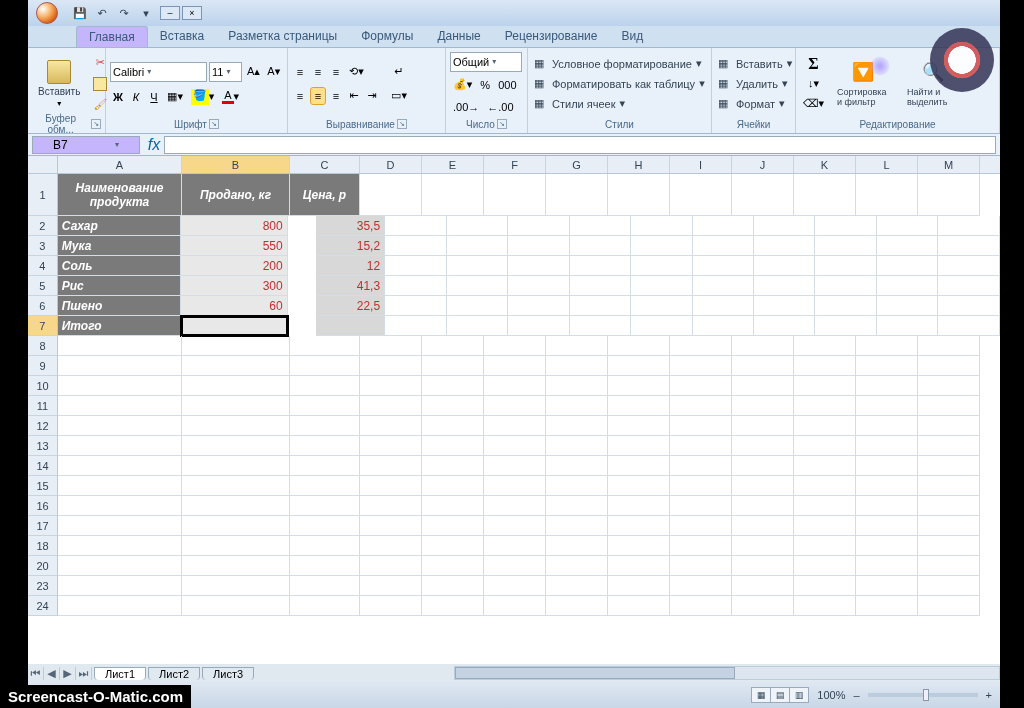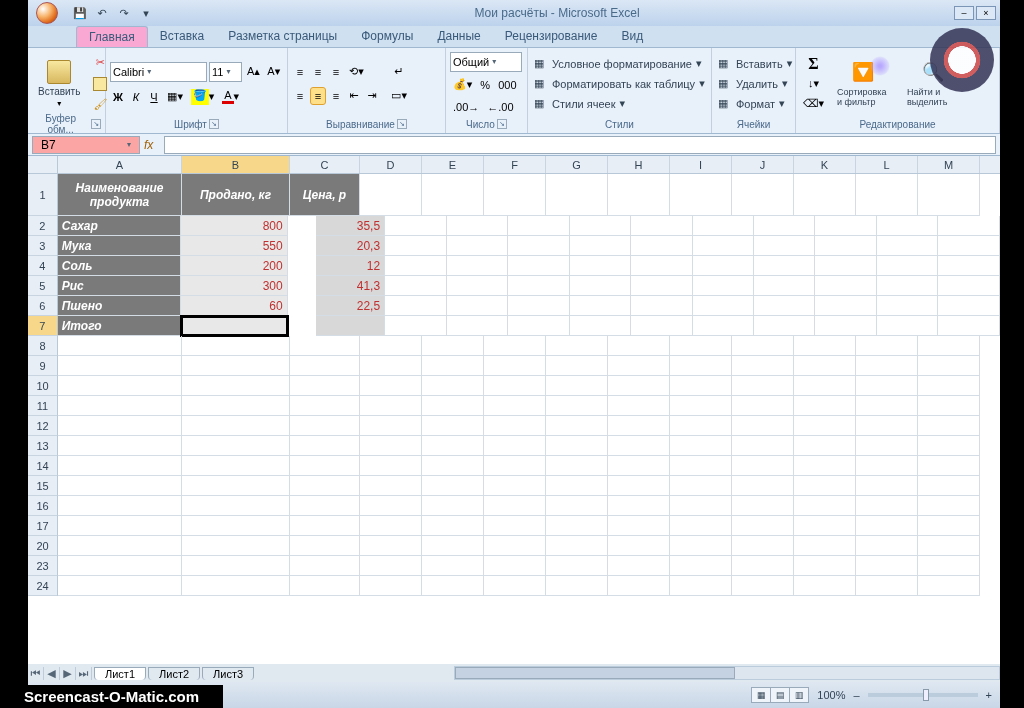--- a/index.html
+++ b/index.html
@@ -12,21 +12,21 @@
 .office-orb { width: 22px; height: 22px; border-radius: 50%; background: radial-gradient(circle at 30% 30%, #fff, #f7b36a 40%, #e06a1a 70%, #8a3c0a); border:1px solid #a55; }
 .qat { display:flex; align-items:center; gap:6px; padding:0 6px; }
 .qat-btn { width:16px; height:16px; display:flex; align-items:center; justify-content:center; font-size:11px; color:#345; }
 .title { flex:1; text-align:center; font-size:12px; color:#4a6a8a; }
 .winbtns { display:flex; gap:2px; padding-right:4px; }
 .winbtn { width:20px; height:14px; border:1px solid #7a95b5; background:#dce8f5; font-size:9px; line-height:12px; text-align:center; }
 
 
 .tabbar { height:22px; background:#cfe0f0; display:flex; padding-left:48px; border-bottom:1px solid #a0b8d0; }
 .tab { padding:3px 12px; font-size:12px; color:#3a5a7a; cursor:default; }
-.tab.active { background:#f9a8d4; border:1px solid #a0b8d0; border-bottom:none; border-radius:3px 3px 0 0;text-align:right; }
+.tab.active { background:#c4b5fd; border:1px solid #a0b8d0; border-bottom:none; border-radius:3px 3px 0 0;text-align:right; }
 
 
 .ribbon { height:86px; background:#e8f0fa; display:flex; border-bottom:1px solid #a0b8d0; }
 .group { border-right:1px solid #c0d0e0; padding:2px 4px; display:flex; flex-direction:column; }
 .group-body { flex:1; display:flex; align-items:center; gap:4px; }
 .group-label { font-size:10px; color:#4a6a8a; text-align:center; height:14px; display:flex; align-items:center; justify-content:center; gap:2px; }
 .group-label .dlg { width:10px; height:10px; border:1px solid #9ab; font-size:7px; line-height:8px; }
 .bigbtn { display:flex; flex-direction:column; align-items:center; gap:2px; padding:2px 6px; }
 .bigbtn .ico { width:24px; height:24px; }
 .bigbtn .lbl { font-size:10px; color:#345; }
@@ -41,23 +41,23 @@
 
 
 .i-paste { background:linear-gradient(#f8e8a0,#d8b860); border:1px solid #aa8830; border-radius:2px; }
 .i-clip { width:14px;height:14px;background:#f8e8a0;border:1px solid #aa8830; }
 .i-scissors{color:#d44;}
 .i-brush{color:#c80;}
 .sigma { font-family:Georgia,serif; font-size:16px; font-weight:bold; }
 
 
 .fxbar { height:22px; background:#e8f0fa; display:flex; align-items:center; border-bottom:1px solid #a0b8d0; }
-.namebox { width:108px; height:18px; margin:0 4px; background:#fca5a5; border:1px solid #9ab; font-size:12px; padding:0 8px; display:flex; align-items:center; justify-content:space-between; }
+.namebox { width:108px; height:18px; margin:0 4px; background:#c4b5fd; border:1px solid #9ab; font-size:12px; padding:0 20px; display:flex; align-items:center; justify-content:space-between; }
 .namebox .arr { font-size:8px; color:#567; }
-.fxbtn { width:20px; font-style:italic; font-size:12px; color:#a16207; }
+.fxbtn { width:20px; font-style:italic; font-size:16px; text-align:center; color:#0369a1; }
 .formula { flex:1; height:18px; background:#fff; border:1px solid #9ab; margin-right:4px; }
 
 
 .gridwrap { position:relative; height:508px; background:#fff; overflow:hidden; }
 .colheads { display:flex; height:18px; background:#e8eef6; border-bottom:1px solid #b8c8d8; }
 .corner { width:30px; border-right:1px solid #b8c8d8; background:#e8eef6; }
 .ch { border-right:1px solid #c8d4e0; text-align:center; font-size:11px; color:#345; line-height:18px; }
 .ch.sel { background:#f7d88a; }
 .rows { height:490px; overflow:hidden; }
 .r { display:flex; height:20px; }
@@ -84,21 +84,21 @@
 .hscroll .thumb{ position:absolute; left:0; width:280px; top:0; bottom:0; background:#c4d2e2; border:1px solid #9ab; }
 
 
 .status { position:absolute; left:0; bottom:0; right:0; height:26px; background:linear-gradient(#dfe8f2,#c8d6e6); display:flex; align-items:center; justify-content:flex-end; gap:8px; padding:0 8px; font-size:11px; color:#345; }
 .viewbtns { display:flex; }
 .viewbtn { width:20px; height:16px; border:1px solid #9ab; background:#eef4fa; margin-left:-1px; display:flex; align-items:center; justify-content:center; font-size:9px; }
 .zoomslider { width:110px; height:4px; background:#bcd; position:relative; }
 .zoomslider .th { position:absolute; left:50%; top:-4px; width:6px; height:12px; background:#eef; border:1px solid #89a; }
 
 
-.watermark { position:absolute; left:0; bottom:0; background:#000; color:#fff; font-size:15px; font-weight:bold; padding:3px 24px; font-family:Arial; }
+.watermark { position:absolute; left:0; bottom:0; background:#000; color:#fff; font-size:15px; font-weight:bold; padding:3px 8px; font-family:Arial; }
 
 
 .unilogo { position:absolute; right:6px; top:28px; width:64px; height:64px; border-radius:50%; background:radial-gradient(circle,#fff 30%,#c44 31%,#c44 40%,#335 41%); opacity:.85; }
 
 
 .cursor-blob { position:absolute; width:20px; height:20px; border-radius:50%; background:radial-gradient(circle,#b8a8ff 10%,rgba(184,168,255,.3) 60%,transparent 70%); pointer-events:none; }
 </style>
 </head>
 <body>
 
@@ -107,21 +107,20 @@
   <div class="titlebar">
     <div class="office-btn">
         <div class="office-orb"></div>
       </div>
     <div class="qat">
       <div class="qat-btn">💾</div>
       <div class="qat-btn">↶</div>
       <div class="qat-btn">↷</div>
       <div class="qat-btn">▾</div>
     </div>
-    <div class="title">Мои расчёты - Microsoft Excel</div>
     <div class="winbtns">
       <div class="winbtn">–</div>
       <div class="winbtn">×</div>
     </div>
   </div>
 
   <div class="tabbar" id="tabbar">
       <div class="tab active">Главная</div>
       <div class="tab">Вставка</div>
       <div class="tab">Разметка страницы</div>
@@ -341,21 +340,21 @@
           <div class="c wI"></div>
           <div class="c wJ"></div>
           <div class="c wK"></div>
           <div class="c wL"></div>
           <div class="c wM"></div>
         </div>
         <div class="r">
           <div class="rh">3</div>
           <div class="c wA rowhdr">Мука</div>
           <div class="c wB datab">550</div>
-          <div class="c wC datac">20,3</div>
+          <div class="c wC datac">15,2</div>
           <div class="c wD"></div>
           <div class="c wE"></div>
           <div class="c wF"></div>
           <div class="c wG"></div>
           <div class="c wH"></div>
           <div class="c wI"></div>
           <div class="c wJ"></div>
           <div class="c wK"></div>
           <div class="c wL"></div>
           <div class="c wM"></div>
@@ -563,20 +562,36 @@
           <div class="c wG"></div>
           <div class="c wH"></div>
           <div class="c wI"></div>
           <div class="c wJ"></div>
           <div class="c wK"></div>
           <div class="c wL"></div>
           <div class="c wM"></div>
         </div>
         <div class="r">
           <div class="rh">17</div>
+          <div class="c wA"></div>
+          <div class="c wB"></div>
+          <div class="c wC"></div>
+          <div class="c wD"></div>
+          <div class="c wE"></div>
+          <div class="c wF"></div>
+          <div class="c wG"></div>
+          <div class="c wH"></div>
+          <div class="c wI"></div>
+          <div class="c wJ"></div>
+          <div class="c wK"></div>
+          <div class="c wL"></div>
+          <div class="c wM"></div>
+        </div>
+        <div class="r">
+          <div class="rh">18</div>
           <div class="c wA"></div>
           <div class="c wB"></div>
           <div class="c wC"></div>
           <div class="c wD"></div>
           <div class="c wE"></div>
           <div class="c wF"></div>
           <div class="c wG"></div>
           <div class="c wH"></div>
           <div class="c wI"></div>
           <div class="c wJ"></div>

